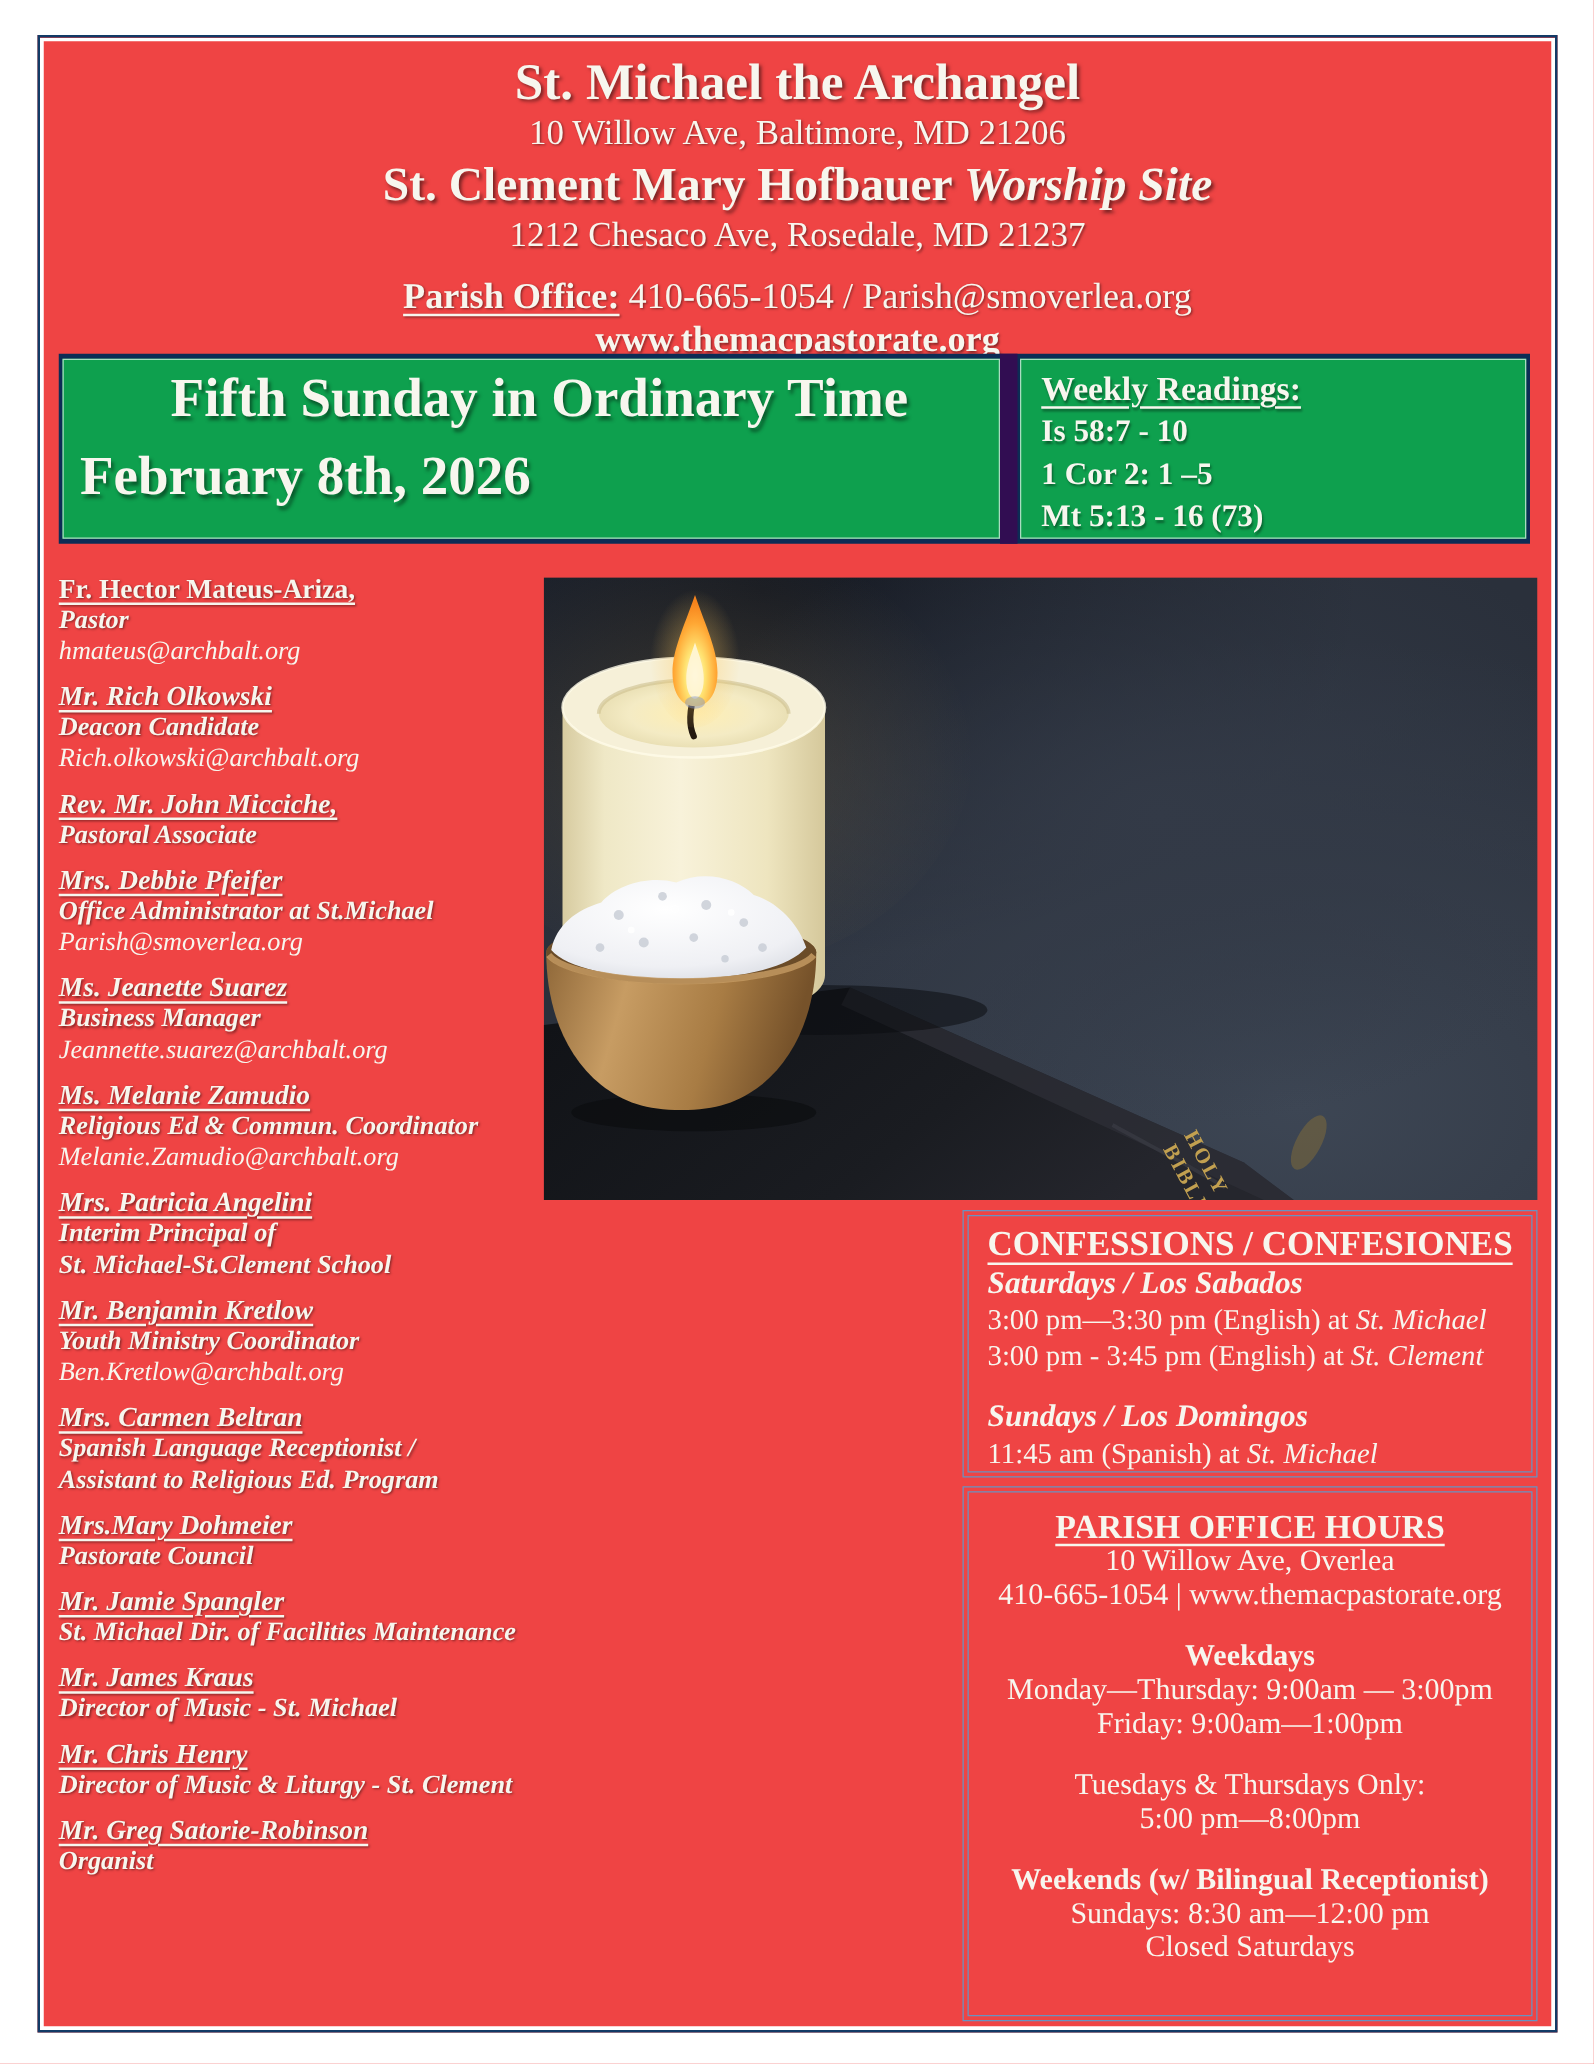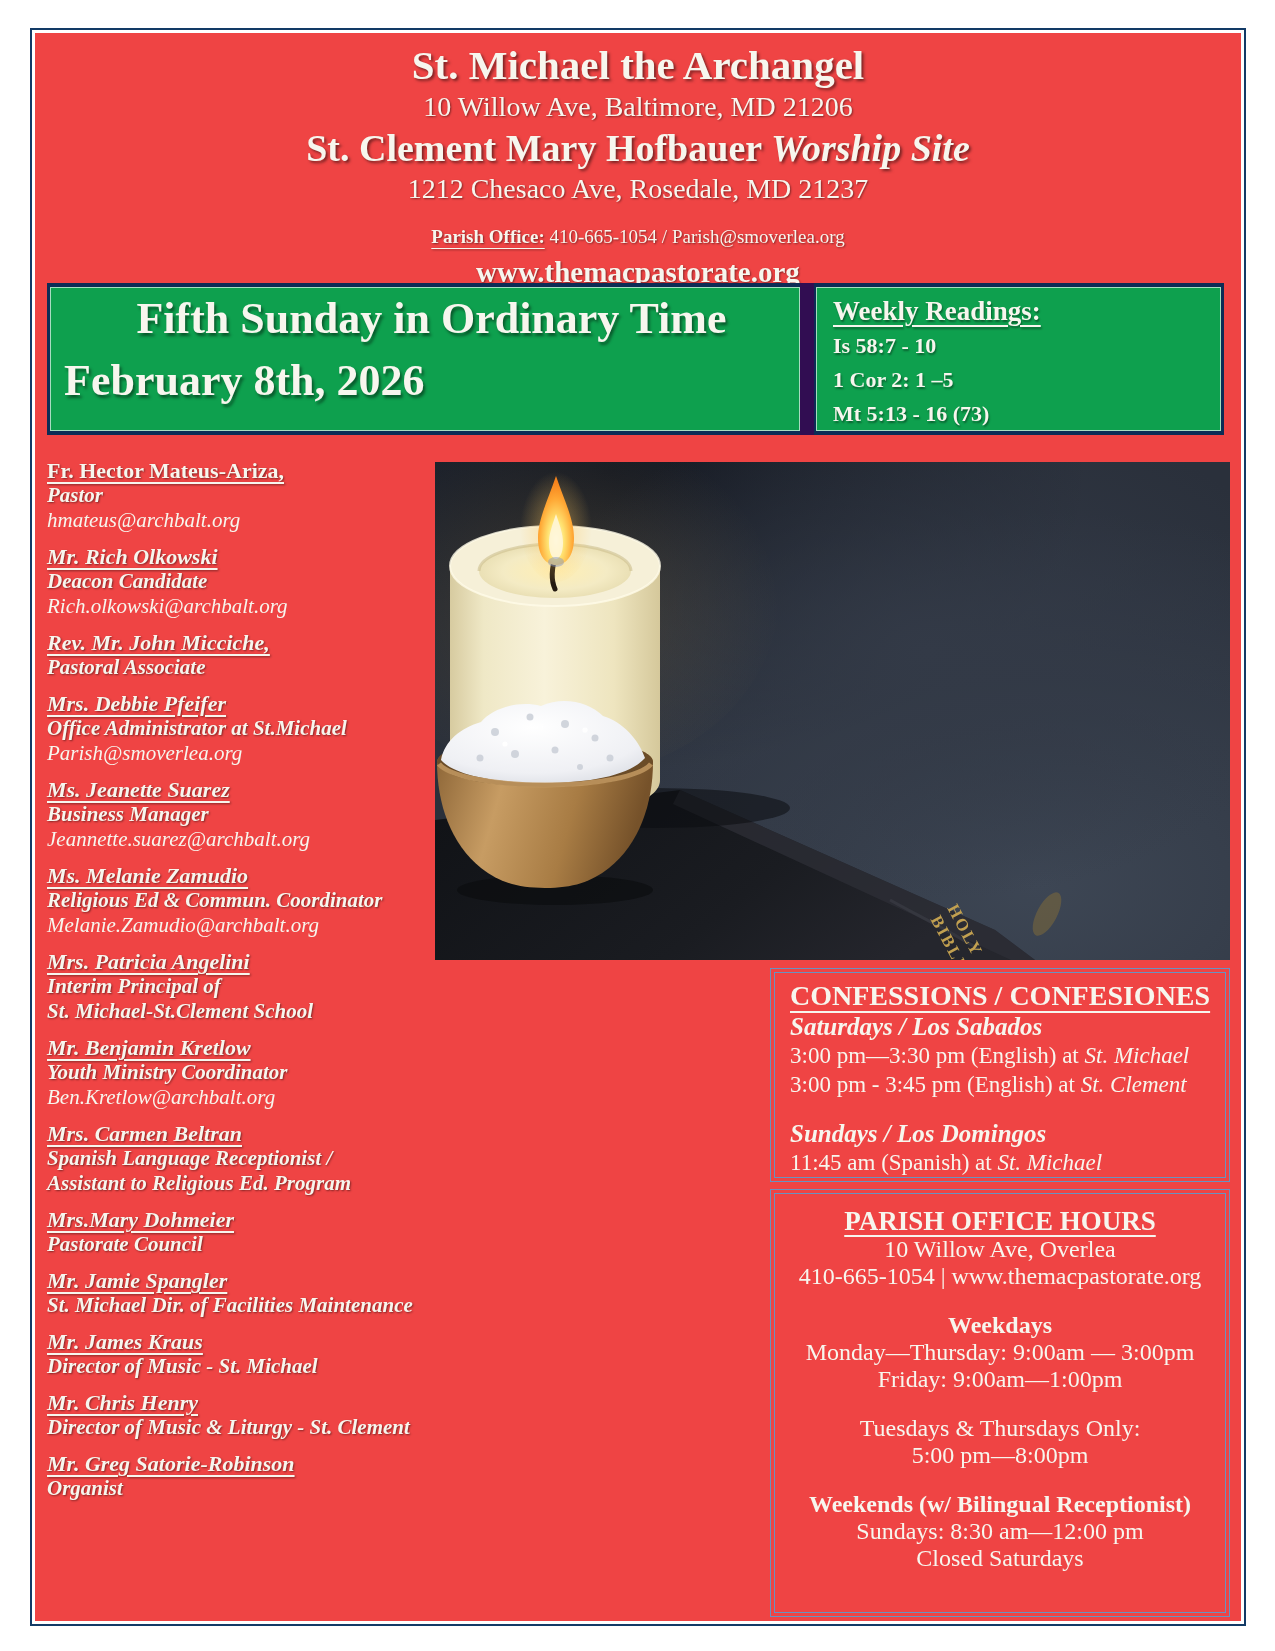--- a/index.html
+++ b/index.html
@@ -12,32 +12,32 @@
     position:absolute;left:30px;top:28px;width:1212px;height:1594px;
     background:#ef4444;border:2px solid #123a66;box-shadow:inset 0 0 0 3px #ffffff;
     overflow:hidden;
   }
   
   .masthead{position:absolute;top:11px;left:0;right:0;text-align:center;}
   .m-title1{font-size:41px;font-weight:bold;line-height:49px;text-shadow:2px 2px 3px rgba(0,0,0,.5);}
   .m-addr{font-size:28px;line-height:34px;text-shadow:1px 1px 2px rgba(0,0,0,.45);}
   .m-title2{font-size:38px;font-weight:bold;line-height:48px;text-shadow:2px 2px 3px rgba(0,0,0,.5);}
   .m-title2 .it{font-style:italic;}
-  .m-office{font-size:19px;line-height:38px;margin-top:12px;text-shadow:1px 1px 2px rgba(0,0,0,.45);text-align:center;}
+  .m-office{font-size:29px;line-height:38px;margin-top:12px;text-shadow:1px 1px 2px rgba(0,0,0,.45);text-align:center;}
   .m-office .lbl{font-weight:bold;text-decoration:underline;text-underline-offset:5px;}
   .m-web{font-size:29px;font-weight:bold;line-height:33px;text-shadow:1px 1px 2px rgba(0,0,0,.45);}
   
   .banner{position:absolute;left:15px;top:253px;width:1177px;height:152px;background:#0c2c55;}
   .banner-divider{position:absolute;left:753px;top:0;bottom:0;width:14px;background:#310d52;}
   .banner-left{position:absolute;left:3px;top:4px;bottom:4px;width:748px;background:#0ea04e;border:1px solid #a8dcc0;}
   .banner-right{position:absolute;left:769px;top:4px;bottom:4px;right:3px;background:#0ea04e;border:1px solid #a8dcc0;padding:5px 0 0 16px;box-sizing:border-box;}
   .banner-line{font-size:44px;font-weight:bold;line-height:62px;padding-left:13px;white-space:nowrap;text-shadow:2px 3px 3px rgba(0,0,0,.45);}
   .banner-left .banner-line:first-child{margin-top:0;text-align:center;}
   .readings-heading{font-size:27px;font-weight:bold;line-height:36px;text-decoration:underline;text-underline-offset:5px;text-shadow:1px 2px 2px rgba(0,0,0,.4);}
-  .reading-line{font-size:22px;font-weight:bold;line-height:34px;white-space:nowrap;text-shadow:1px 2px 2px rgba(0,0,0,.4);}
+  .reading-line{font-size:25px;font-weight:bold;line-height:34px;white-space:nowrap;text-shadow:1px 2px 2px rgba(0,0,0,.4);}
   
   .staff{position:absolute;left:15px;top:428px;width:402px;}
   .staff-entry{margin-bottom:11px;}
   .staff-name{font-size:22px;font-weight:bold;font-style:italic;line-height:25px;white-space:nowrap;
     text-decoration:underline;text-underline-offset:4px;text-decoration-thickness:2px;text-shadow:1px 1px 2px rgba(0,0,0,.45);}
   .staff-name.roman{font-style:normal;}
   .staff-title{font-size:21px;font-weight:bold;font-style:italic;line-height:25px;white-space:nowrap;text-shadow:1px 1px 2px rgba(0,0,0,.45);}
   .staff-email{font-size:21px;font-style:italic;line-height:25px;white-space:nowrap;}
   
   .photo{position:absolute;left:403px;top:432px;width:795px;height:498px;margin:0;}

